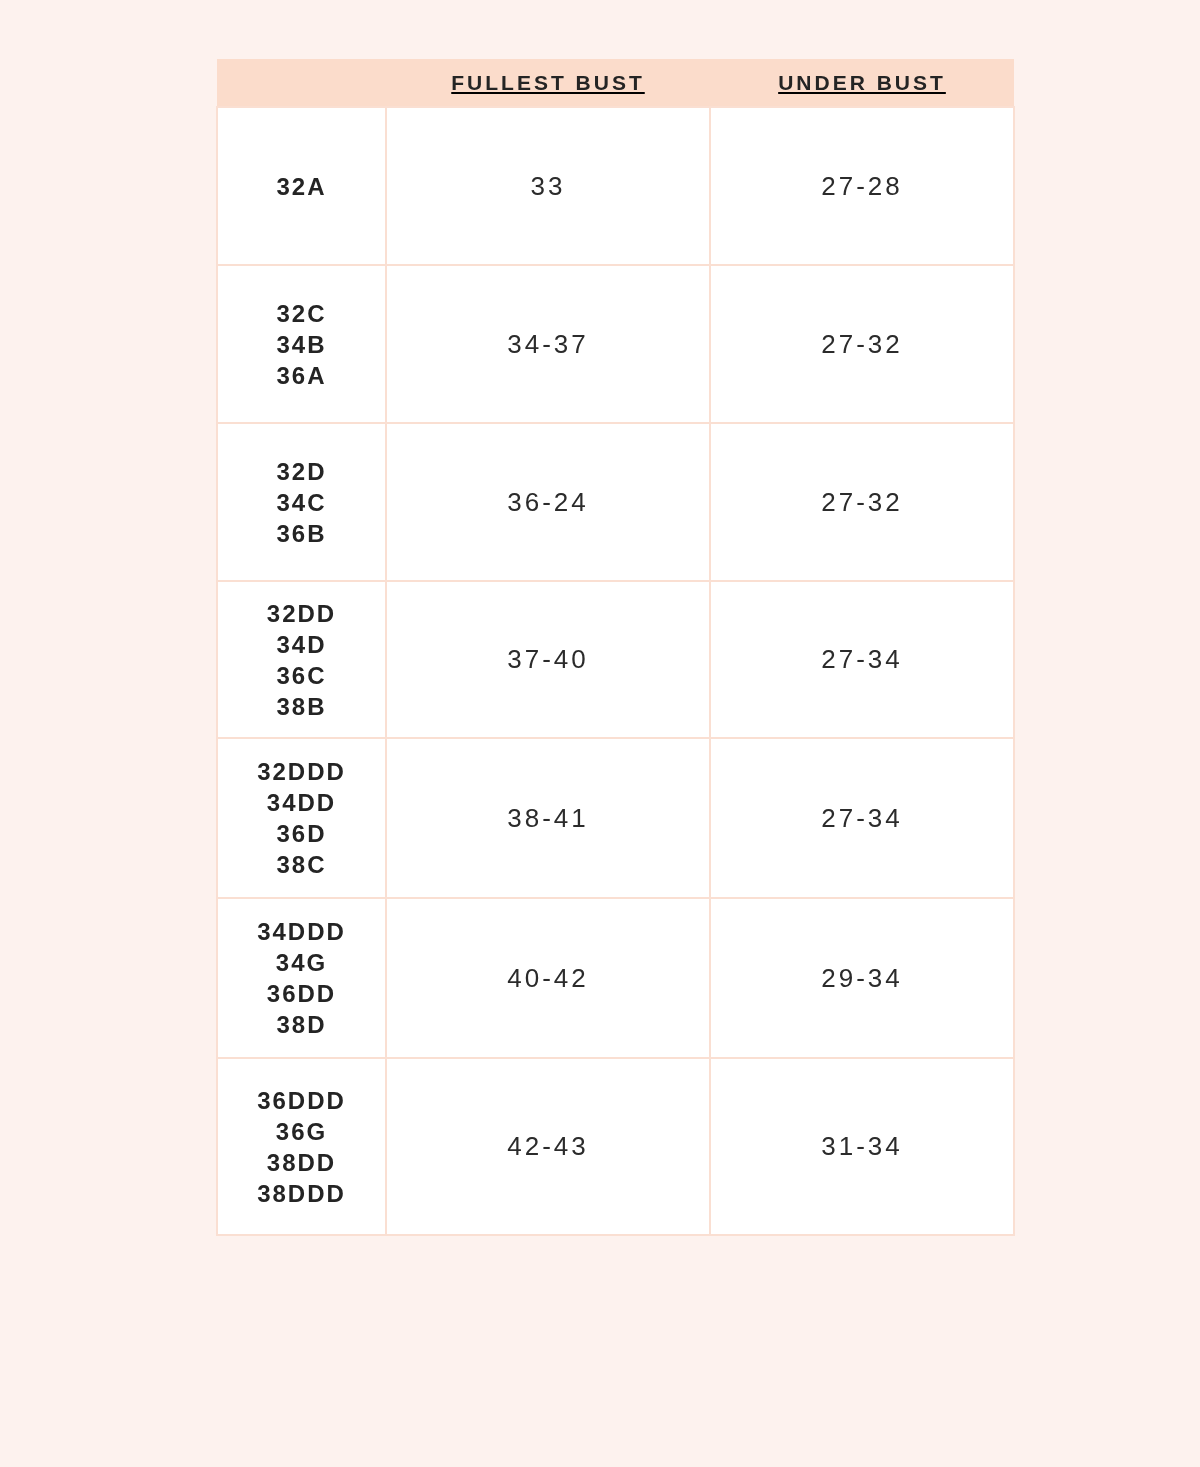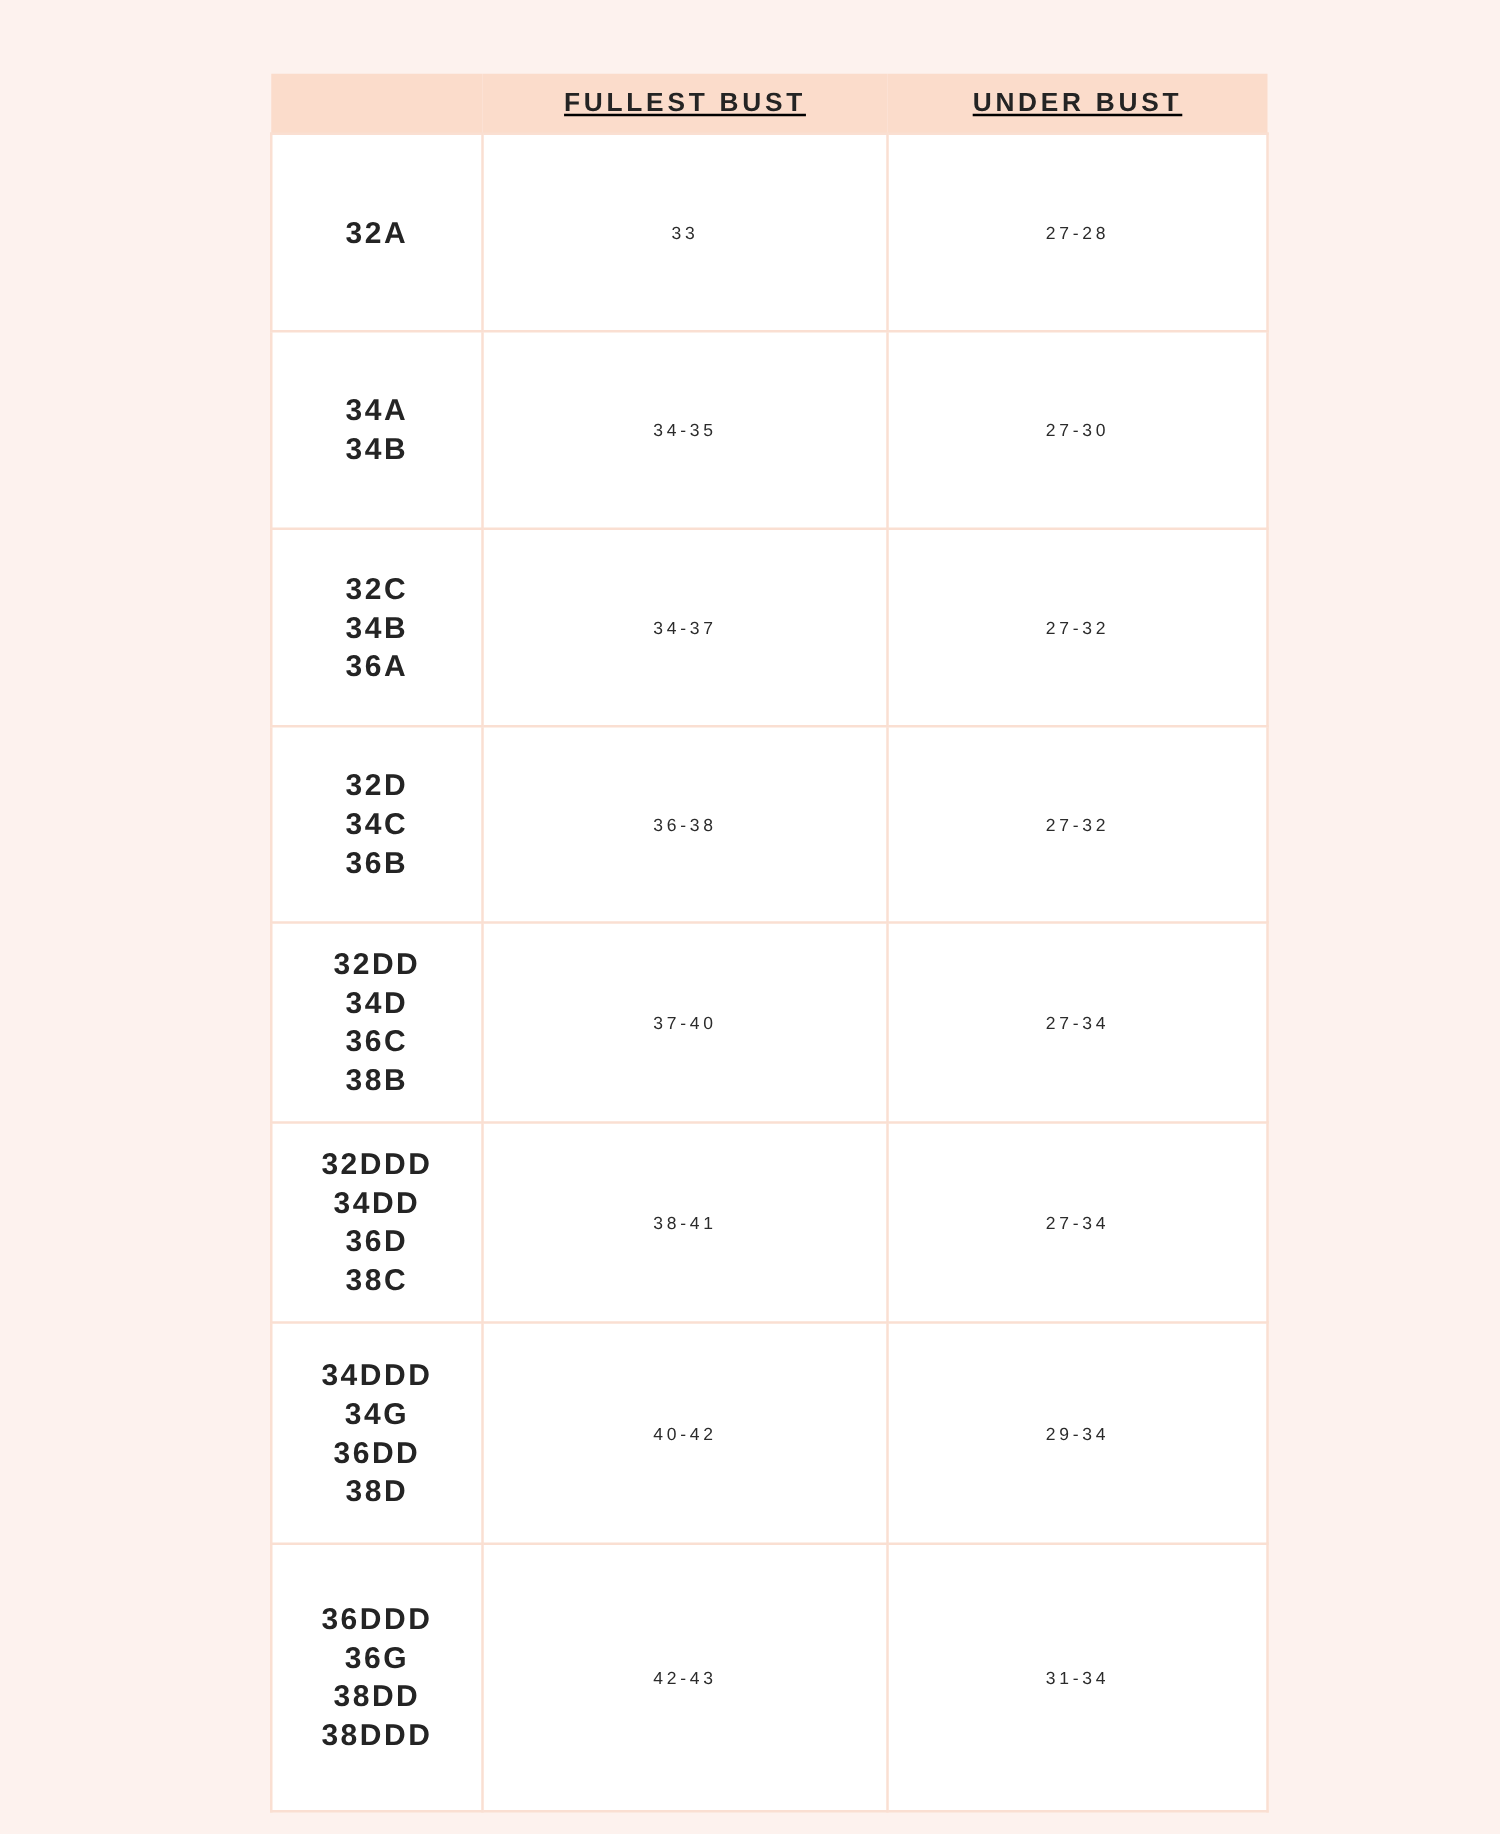--- a/index.html
+++ b/index.html
@@ -54,21 +54,21 @@
     vertical-align: middle;
   }
   td.size-cell {
     font-weight: bold;
     font-size: 24px;
     line-height: 31px;
     letter-spacing: 2px;
     color: var(--text-color);
   }
   td.value-cell {
-    font-size: 14px;
+    font-size: 26px;
     letter-spacing: 3px;
     color: var(--value-text-color);
   }
 </style>
 </head>
 <body>
 
 <table class="size-table">
   <colgroup>
     <col style="width:169px">
@@ -85,42 +85,34 @@
   <tbody>
       <tr>
         <td class="size-cell">
           <div>32A</div>
         </td>
         <td class="value-cell">33</td>
         <td class="value-cell">27-28</td>
       </tr>
       <tr>
         <td class="size-cell">
-          <div>34A</div>
-          <div>34B</div>
-        </td>
-        <td class="value-cell">34-35</td>
-        <td class="value-cell">27-30</td>
-      </tr>
-      <tr>
-        <td class="size-cell">
           <div>32C</div>
           <div>34B</div>
           <div>36A</div>
         </td>
         <td class="value-cell">34-37</td>
         <td class="value-cell">27-32</td>
       </tr>
       <tr>
         <td class="size-cell">
           <div>32D</div>
           <div>34C</div>
           <div>36B</div>
         </td>
-        <td class="value-cell">36-38</td>
+        <td class="value-cell">36-24</td>
         <td class="value-cell">27-32</td>
       </tr>
       <tr>
         <td class="size-cell">
           <div>32DD</div>
           <div>34D</div>
           <div>36C</div>
           <div>38B</div>
         </td>
         <td class="value-cell">37-40</td>

